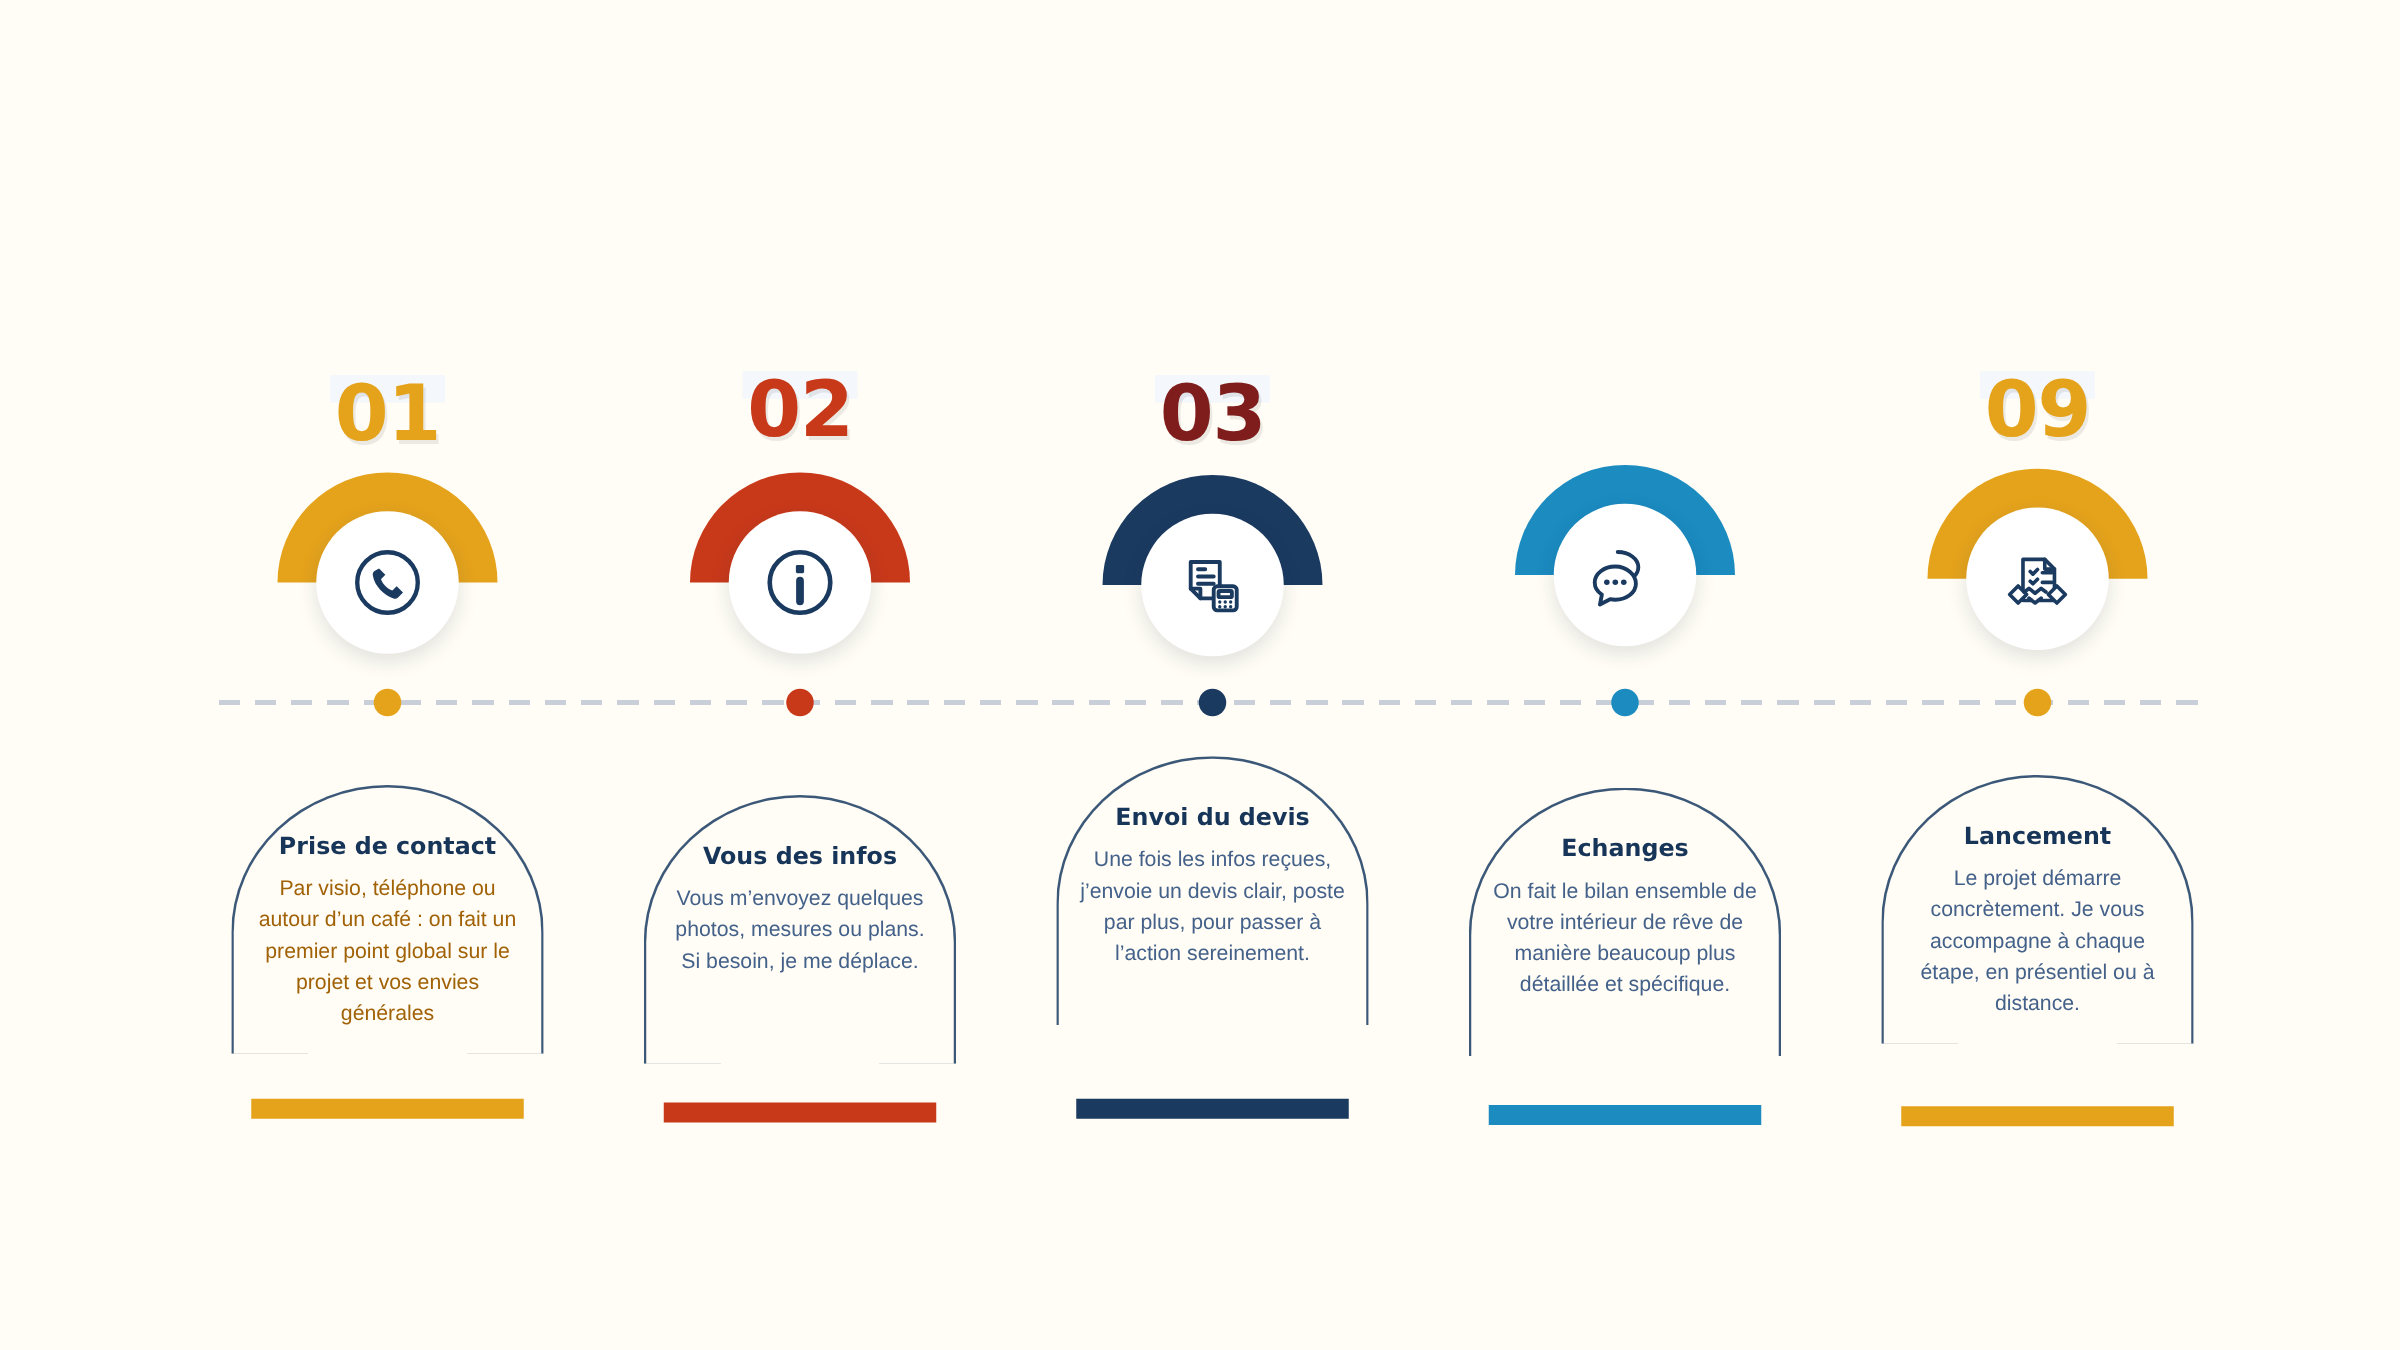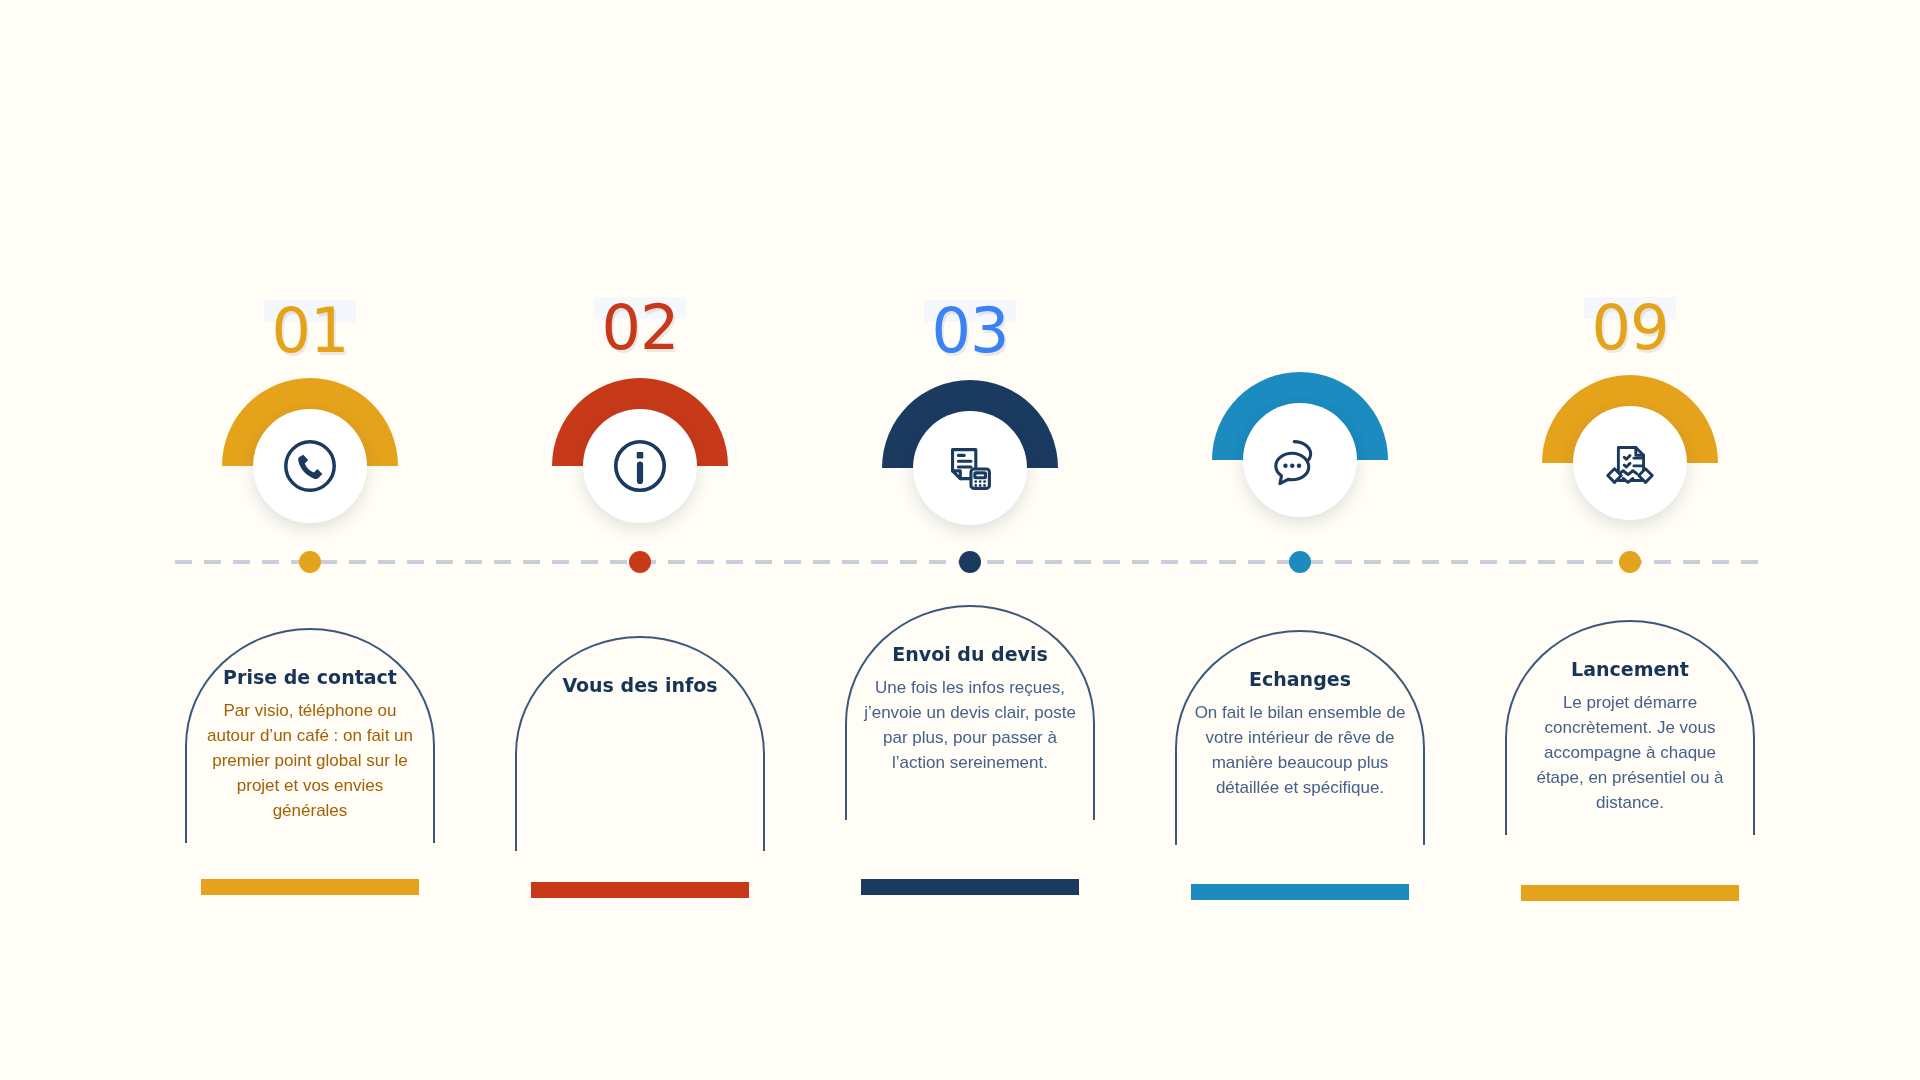--- a/index.html
+++ b/index.html
@@ -43,21 +43,21 @@
   .num-wrap {
     position: absolute;
     left: 0;
     width: 280px;
     text-align: center;
   }
   .num {
     display: inline-block;
     position: relative;
     font-family: "DejaVu Sans", sans-serif;
-    font-weight: 400;
+    font-weight: 700;
     font-size: 62px;
     line-height: 62px;
     letter-spacing: -1px;
     text-shadow: 2px 3px 0 rgba(0,0,0,0.08);
   }
   .num-plinth {
     position: absolute;
     left: 50%;
     transform: translateX(-50%);
     width: 92px;
@@ -249,27 +249,28 @@
           <svg viewBox="0 0 64 64" fill="none" stroke="#1b3a60" stroke-width="3.8">
             <circle cx="32" cy="32" r="25"></circle>
             <rect x="28.6" y="17.5" width="6.8" height="6.8" rx="1.2" fill="#1b3a60" stroke="none"></rect>
             <path d="M32 30.5v17" stroke-linecap="round" stroke-width="6.4"></path>
           </svg>
         </div>
       </div>
       <div class="dot" style="background: rgb(200, 57, 26);"></div>
       <div class="card" style="border-color: rgb(60, 88, 120);">
         <div class="card-title" style="color: rgb(23, 53, 88);">Vous des infos</div>
+        <div class="card-body" style="color: rgb(68, 97, 138);">Vous m’envoyez quelques photos, mesures ou plans. Si besoin, je me déplace.</div>
       </div>
       <div class="bar" style="background: rgb(200, 57, 26);"></div>
     </div>
 
     <div class="step s2">
       <div class="num-wrap">
-        <span class="num" style="color: #3b82f6;">03</span>
+        <span class="num" style="color: #7f1d1d;">03</span>
         <span class="num-plinth" style="background: rgb(244, 247, 251);"></span>
       </div>
       <div class="medallion">
         <div class="arc" style="background: rgb(27, 58, 96);"></div>
         <div class="icon-holder">
           <svg viewBox="0 0 64 64" fill="none" stroke="#1b3a60" stroke-width="3.2" stroke-linecap="round" stroke-linejoin="round">
             <path d="M14 13h24v30H22l-8-8z"></path>
             <path d="M14 35h8v8"></path>
             <path d="M20 19h6M20 25h13M20 31h13"></path>
             <rect x="33" y="33" width="19" height="20" rx="3" fill="#fff"></rect>

